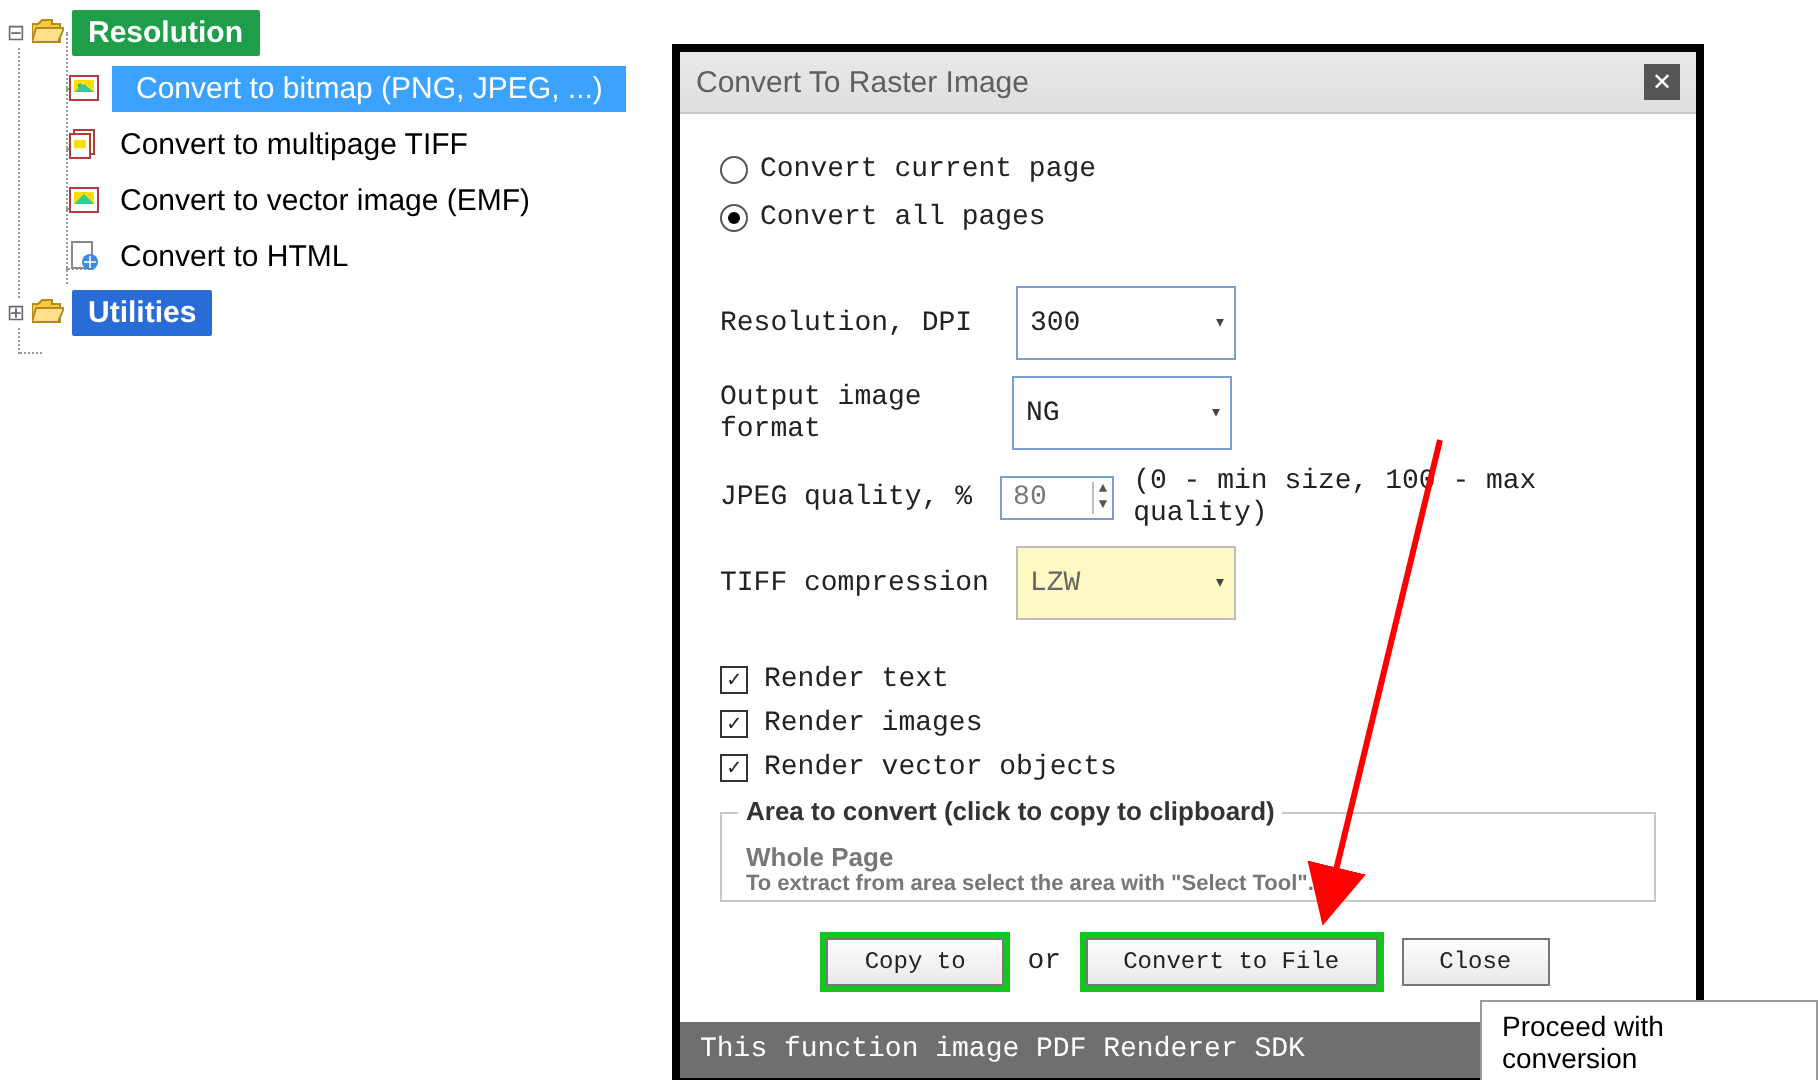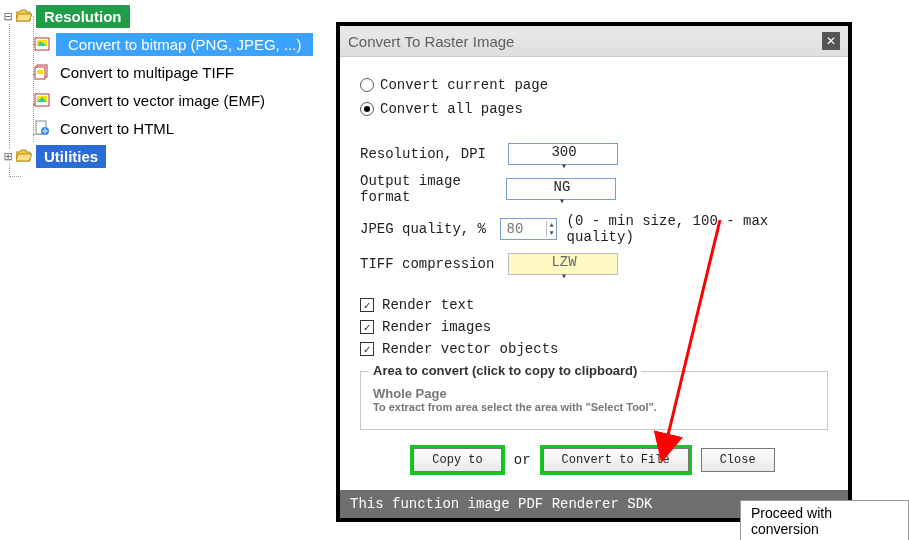--- a/index.html
+++ b/index.html
@@ -22,29 +22,29 @@
 
   .dialog { position: absolute; left: 336px; top: 22px; width: 516px; border: 4px solid #000000; background: #fff; }
   .dialog-title { background: linear-gradient(#e9e9e9,#dedede); border-bottom: 1px solid #c9c9c9; padding: 6px 8px; color: #5f5f5f; font-size: 15px; display: flex; justify-content: space-between; align-items: center; }
   .close-x { background: #555; color: #fff; width: 18px; height: 18px; display:flex; align-items:center; justify-content:center; font-size: 12px; cursor: pointer; }
   .dialog-body { padding: 16px 20px 8px 20px; font-family: "Courier New", monospace; font-size: 14px; color: #222; }
   .radio-row { display: flex; align-items: center; gap: 6px; margin: 4px 0 8px 0; }
   .radio { width: 14px; height: 14px; border: 1px solid #555; border-radius: 50%; display:inline-flex; align-items:center; justify-content:center; }
   .radio .dot { width: 6px; height: 6px; background:#000; border-radius:50%; }
   .form-row { display:flex; align-items:center; margin: 8px 0; }
   .form-label { width: 148px; }
-  .combo { border: 1px solid #7a9fcf; height: 22px; display:flex; align-items:center; justify-content:space-between; padding: 0 4px 0 6px; background:#fff; min-width:110px; font-family: "Courier New", monospace; flex-direction: column; }
+  .combo { border: 1px solid #7a9fcf; height: 37px; display:flex; align-items:center; justify-content:space-between; padding: 0 4px 0 6px; background:#fff; min-width:110px; font-family: "Courier New", monospace; }
   .combo.disabled { background:#fef9c3; color:#666; border-color:#bdbdbd; }
   .combo .chev { color:#444; font-size:10px; }
   .spinner { border:1px solid #7a9fcf; height: 22px; display:flex; align-items:center; padding: 0 0 0 6px; width:60px; font-family: "Courier New", monospace; color:#777;}
   .spin-btns { display:flex; flex-direction:column; margin-left:auto; }
   .spin-btns span { font-size:7px; line-height:8px; padding:0 2px; border-left:1px solid #bdbdbd; color:#555;}
   .cb-row { display:flex; align-items:center; gap:8px; margin:6px 0; }
   .cb { width:14px; height:14px; border:1px solid #333; display:inline-flex; align-items:center; justify-content:center; font-size:11px; }
-  .area-box { border:1px solid #c9c9c9; margin: 14px 0 10px 0; padding: 10px 12px 16px 12px; position:relative; font-family: "Segoe UI", Tahoma, sans-serif; }
+  .area-box { border:1px solid #c9c9c9; margin: 14px 0 10px 0; padding: 10px 12px 2px 12px; position:relative; font-family: "Segoe UI", Tahoma, sans-serif; }
   .area-title { position:absolute; top:-9px; left:8px; background:#fff; padding:0 4px; font-weight:600; font-size:13px; color:#333; }
   .area-sub { color:#777; font-weight:600; font-size:13px; margin-top:4px;}
   .area-txt { color:#777; font-size:11px; font-weight:600; }
   .btn-row { display:flex; align-items:center; justify-content:center; gap: 12px; margin: 18px 0 10px 0; font-family:"Courier New",monospace; }
   .btn { border:1px solid #777; background:linear-gradient(#fdfdfd,#e9e9e9); padding: 4px 18px; cursor:pointer; font-size:12px; }
   .hl { outline:3px solid #14c71e; }
   .or { font-family:"Courier New",monospace; }
   .footer { background:#6f6f6f; color:#fff; padding:6px 10px; font-family:"Courier New",monospace; font-size:14px; }
   .tooltip { position:absolute; left:740px; top:500px; background:#fff; border:1px solid #999; padding:4px 10px; font-size:14px; box-shadow: 2px 2px 3px rgba(0,0,0,.15); font-family:"Segoe UI",sans-serif;}
   .arrow { position:absolute; pointer-events:none; }

